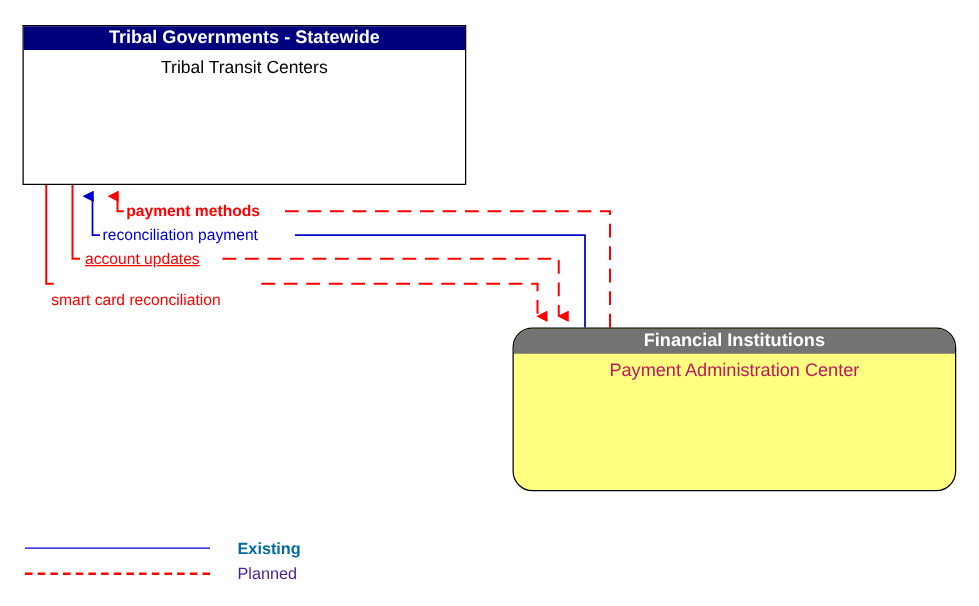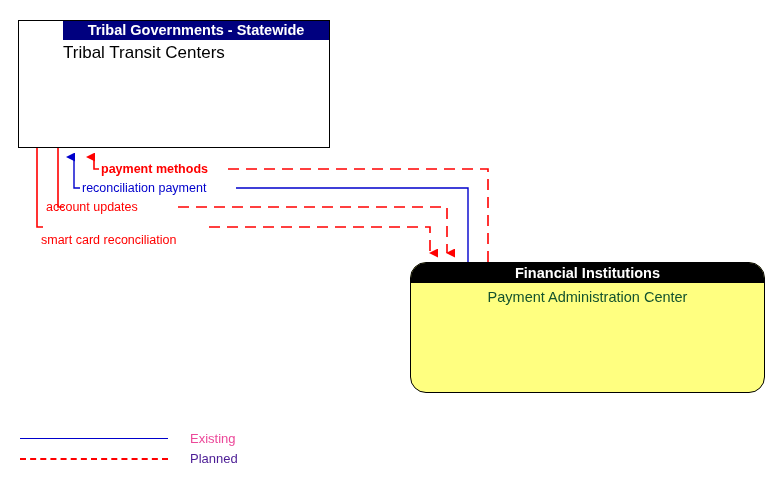--- a/index.html
+++ b/index.html
@@ -34,46 +34,46 @@
     color: #ffffff;
     font-size: 14.5px;
     font-weight: bold;
     text-align: center;
     line-height: 19px;
     height: 19px;
     letter-spacing: 0px;
   }
   .elem-title-dark {
     color: #000000;
-    font-size: 17px;
-    text-align: left;
+    font-size: 14px;
+    text-align: center;
     padding-top: 4px;
     line-height: 18px;
   }
 
   
   .elem-box-round {
     position: absolute;
     box-sizing: border-box;
     border: 1px solid #000000;
     background: #ffff80;
     border-radius: 16px;
     overflow: hidden;
   }
   .elem-header-maroon {
-    background: #000000;
+    background: #737373;
     color: #ffffff;
     font-size: 14.5px;
     font-weight: bold;
     text-align: center;
     line-height: 20px;
     height: 20px;
   }
   .elem-title-yellow {
-    color: #14532d;
+    color: #be185d;
     font-size: 14.5px;
     text-align: center;
     padding-top: 5px;
     line-height: 18px;
   }
 
   
   .flow-label {
     position: absolute;
     font-size: 12.5px;
@@ -98,21 +98,21 @@
     border-top: 1.5px solid #0000cc;
   }
   .legend-swatch.dashed {
     border-top: 2px dashed #ff0000;
   }
   .legend-text {
     font-size: 13px;
     margin-left: 22px;
     line-height: 13px;
   }
-  .legend-text.existing { color: #ec4899; }
+  .legend-text.existing { color: #0369a1; font-weight: bold; }
   .legend-text.planned { color: #4c1d95; }
 </style>
 </head>
 <body>
 
 <svg id="diagram-canvas" viewBox="0 0 783 485" xmlns="http://www.w3.org/2000/svg">
 
   <defs>
     <marker id="arrow-red-up" markerWidth="9" markerHeight="9" refX="4.5" refY="8" orient="auto" markerUnits="userSpaceOnUse">
       <polygon points="4.5,0 0,9 9,9" fill="#ff0000"></polygon>
@@ -139,35 +139,35 @@
     <path d="M 58,148 L 58,207 L 64,207" fill="none" stroke="#ff0000" stroke-width="1.6"></path>
     <path d="M 178,207 L 447,207 L 447,253" fill="none" stroke="#ff0000" stroke-width="1.6" stroke-dasharray="11,7" marker-end="url(#arrow-red-down)"></path>
   </g>
 
   <g>
     <path d="M 37,148 L 37,227 L 43,227" fill="none" stroke="#ff0000" stroke-width="1.6"></path>
     <path d="M 209,227 L 430,227 L 430,253" fill="none" stroke="#ff0000" stroke-width="1.6" stroke-dasharray="11,7" marker-end="url(#arrow-red-down)"></path>
   </g>
 </svg>
 
-<div class="elem-box-square" style="left:18px; top:20px; width:312px; height:128px;padding-left:44px;">
+<div class="elem-box-square" style="left:18px; top:20px; width:355px; height:128px;">
   <div class="elem-header-blue">Tribal Governments - Statewide</div>
   <div class="elem-title-dark">Tribal Transit Centers</div>
 </div>
 
 <div class="elem-box-round" style="left:410px; top:262px; width:355px; height:131px;">
   <div class="elem-header-maroon">Financial Institutions</div>
   <div class="elem-title-yellow">Payment Administration Center</div>
 </div>
 
 <div class="flow-label planned" style="left:101px; top:163px;font-weight:bold;">payment methods</div>
 
 <div class="flow-label existing" style="left:82px; top:182px;">reconciliation payment</div>
 
-<div class="flow-label planned" style="left:46px; top:201px;">account updates</div>
+<div class="flow-label planned" style="left:68px; top:201px;text-decoration:underline;">account updates</div>
 
 <div class="flow-label planned" style="left:41px; top:234px;">smart card reconciliation</div>
 
 <div class="legend-row" style="left:20px; top:432px;">
   <span class="legend-swatch solid"></span>
   <span class="legend-text existing">Existing</span>
 </div>
 
 <div class="legend-row" style="left:20px; top:452px;">
   <span class="legend-swatch dashed"></span>

